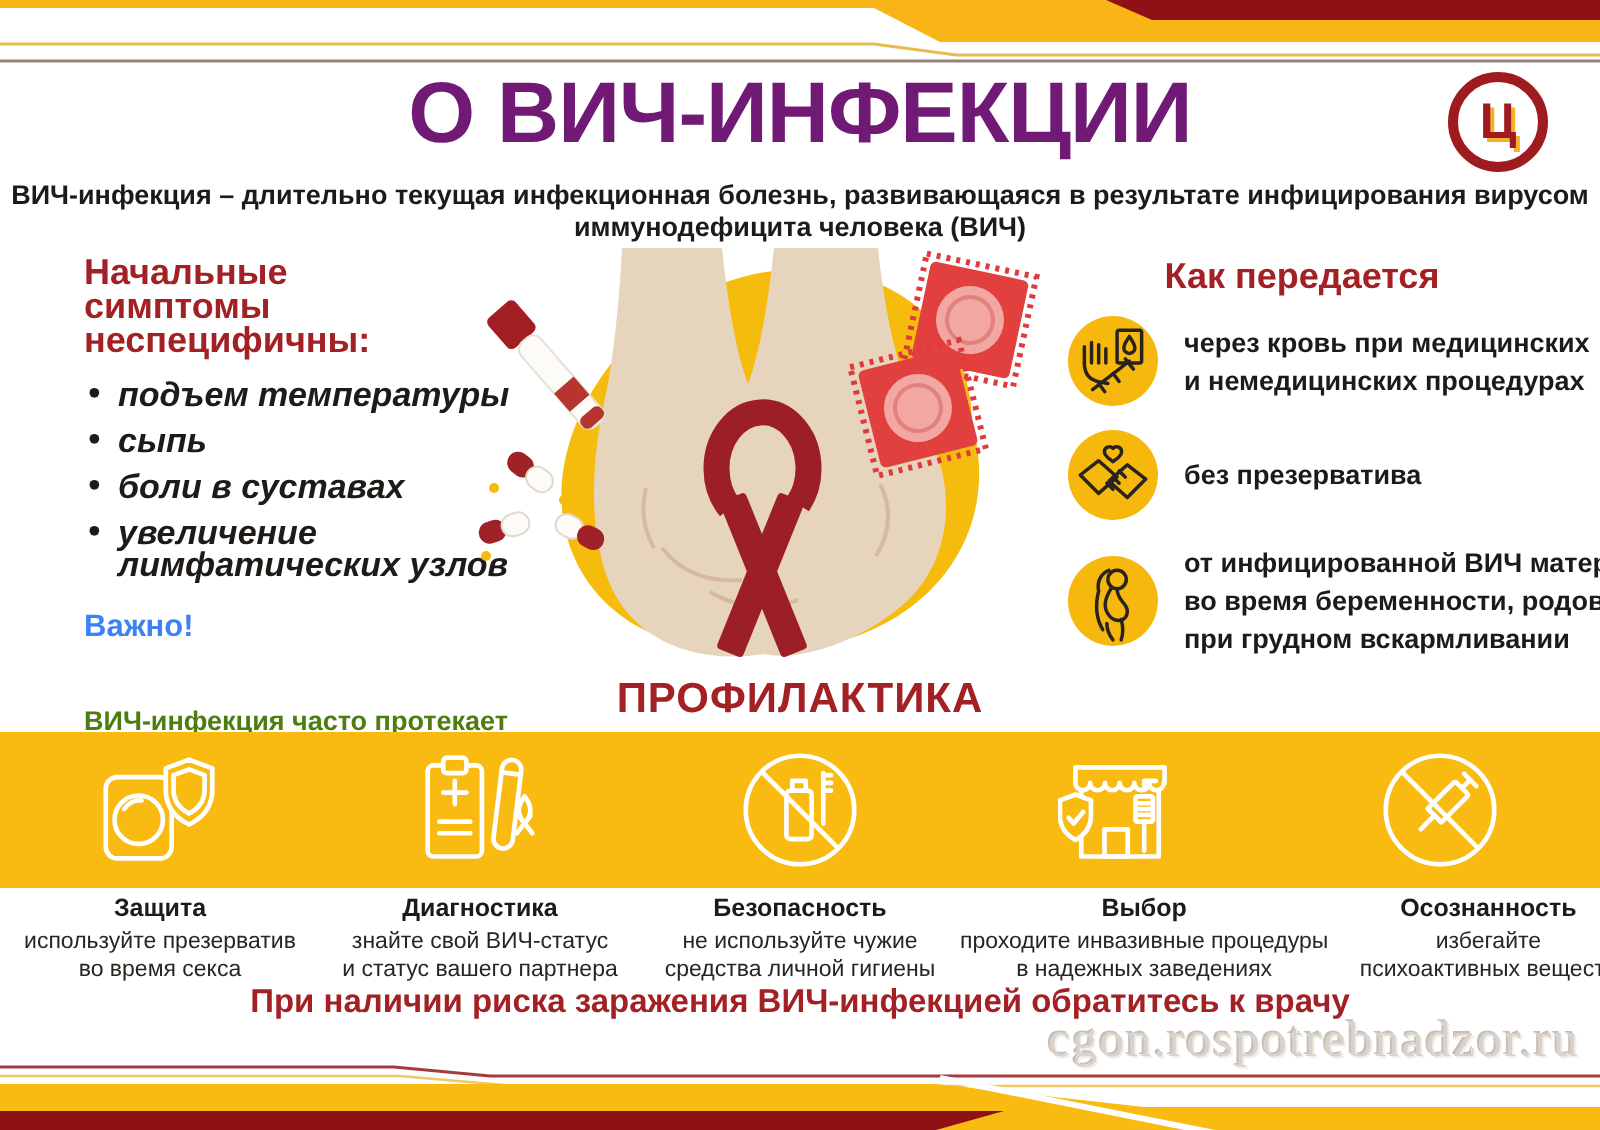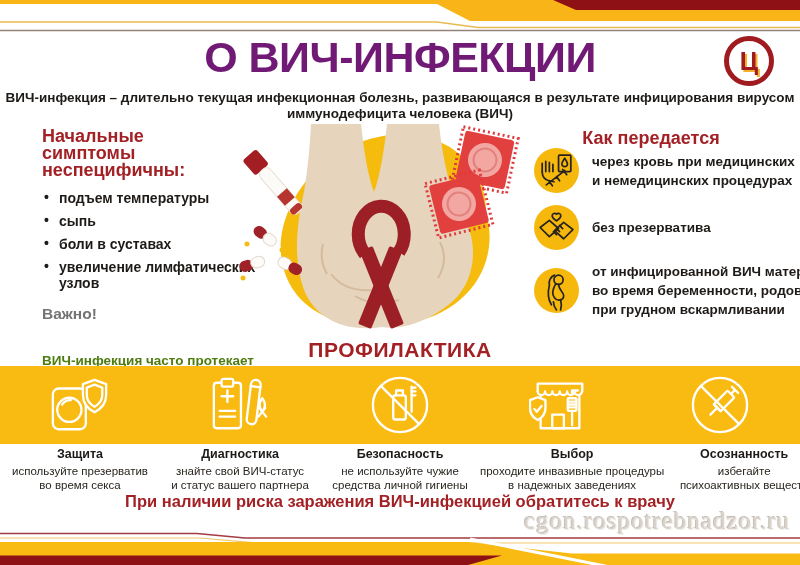--- a/index.html
+++ b/index.html
@@ -26,28 +26,28 @@
     font-size:25px;font-weight:700;color:#A01B20;line-height:1;
     text-shadow:2px 2px 0 #F3B229;
   }
   
   .symptoms{position:absolute;left:42px;top:128px;width:232px;}
   .col-heading{font-size:18px;line-height:17px;font-weight:700;color:#A32125;}
   .symptoms .col-heading{width:190px;margin-bottom:11px;}
   .symptoms ul{list-style:none;margin:0;padding:0;}
   .symptoms li{
     position:relative;padding-left:17px;margin-bottom:7px;width:205px;
-    font-size:14px;line-height:16px;font-weight:700;color:#1E1A17;
+    font-size:17px;line-height:16px;font-weight:700;color:#1E1A17;font-style:italic;
   }
   .symptoms li::before{content:"•";position:absolute;left:2px;top:-1px;color:#1E1A17;}
-  .important-heading{font-size:15.5px;font-weight:700;color:#737373;margin-top:14px;margin-bottom:7px;}
+  .important-heading{font-size:15.5px;font-weight:700;color:#3b82f6;margin-top:14px;margin-bottom:7px;}
   .important-text{font-size:13.5px;line-height:19px;font-weight:700;color:#4d7c0f;width:235px;margin-top:28px;}
   
   .transmission{position:absolute;left:534px;top:130px;width:258px;}
-  .transmission .col-heading{text-align:center;padding-right:24px;margin-bottom:1px;}
+  .transmission .col-heading{text-align:center;padding-right:24px;margin-bottom:11px;}
   .t-row{display:flex;align-items:center;gap:13px;margin-bottom:12px;}
   .t-icon{flex:0 0 45px;width:45px;height:45px;}
   .t-text{font-size:13.5px;line-height:19px;font-weight:700;color:#1E1A17;white-space:nowrap;}
   
   .prevention-title{
     position:absolute;top:338px;left:0;width:100%;text-align:center;
     font-size:21px;font-weight:700;letter-spacing:0.5px;color:#A32125;
   }
   .band{position:absolute;top:366px;left:0;width:800px;height:78px;background:#F9BA12;
     display:flex;align-items:center;}

